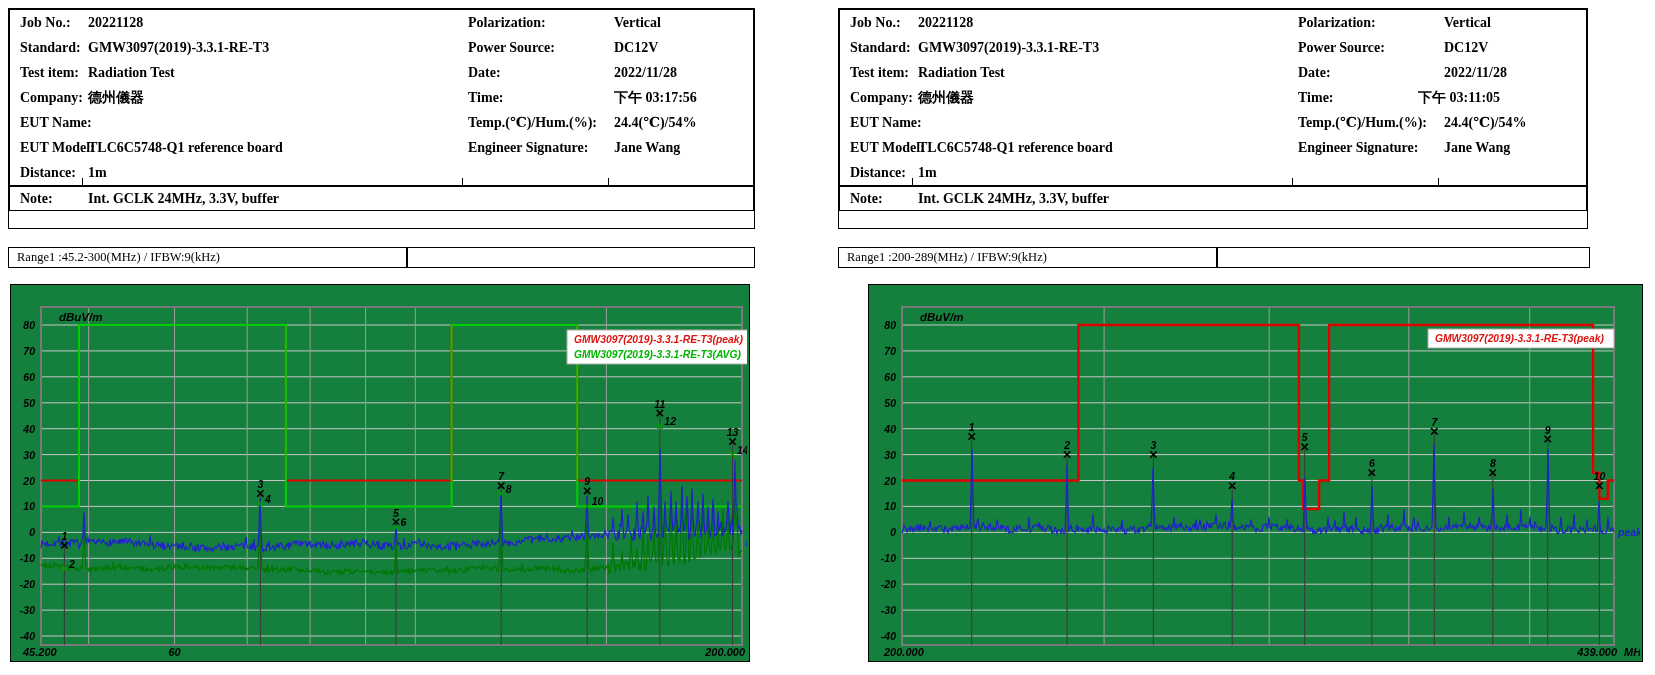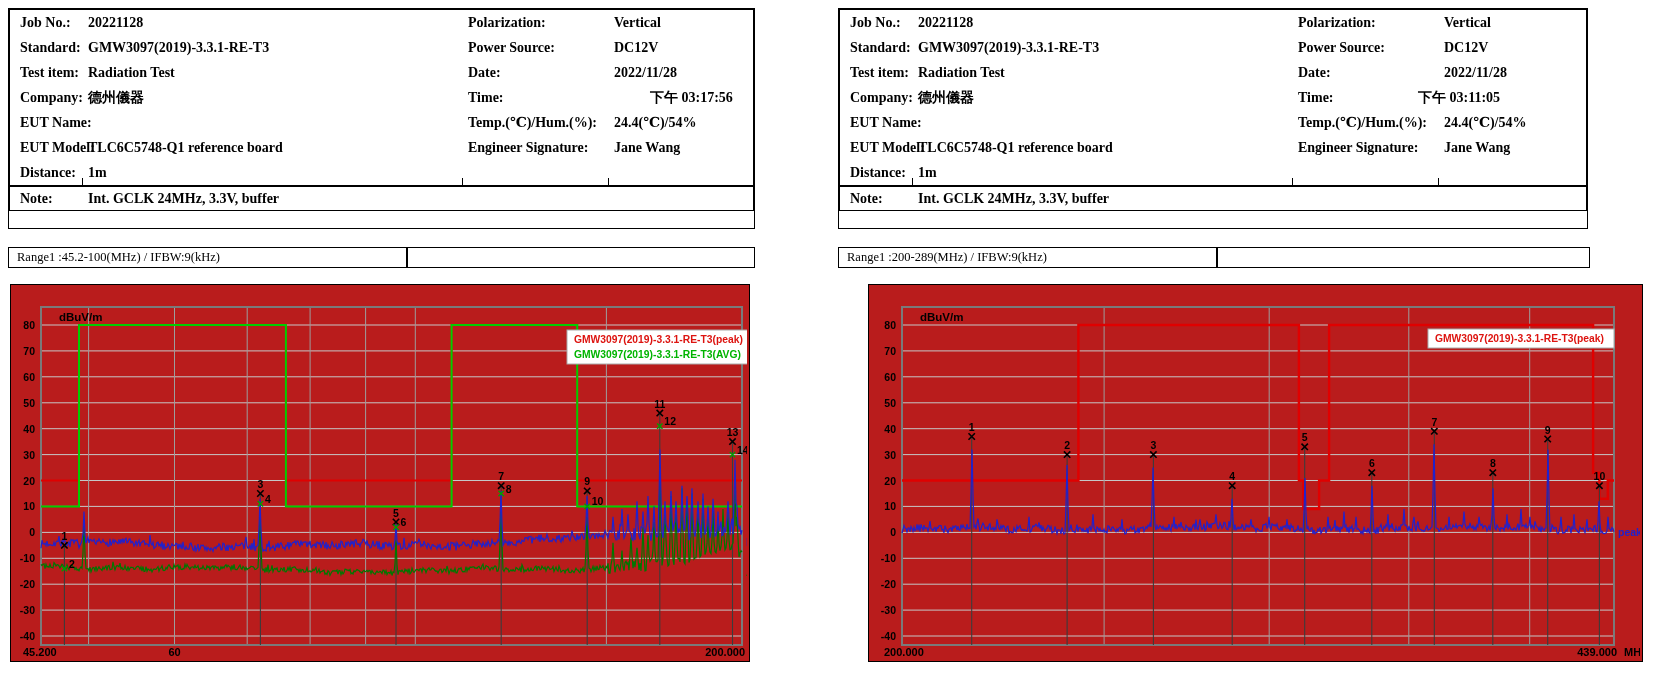--- a/index.html
+++ b/index.html
@@ -8,21 +8,21 @@
   .panel{position:absolute;top:0;height:484px;}
   .hdr-table{position:absolute;border:2px solid #000;background:#fff;box-sizing:border-box;}
   .hdr-row{position:absolute;left:0;width:100%;}
   .hdr-cell{position:absolute;font-size:14px;font-weight:bold;white-space:nowrap;line-height:25px;}
   .note-sep{position:absolute;left:0;width:100%;height:2px;background:#000;}
   .col-tick{position:absolute;width:1px;height:7px;background:#000;}
   .empty-box{position:absolute;border:1.5px solid #000;background:#fff;box-sizing:border-box;}
   .range-bar{position:absolute;border:1.5px solid #000;background:#fff;box-sizing:border-box;}
   .range-text{position:absolute;left:8px;top:0;font-size:12.5px;line-height:18px;white-space:nowrap;}
   .range-div{position:absolute;top:0;width:1.5px;height:100%;background:#000;}
-  .chart-box{position:absolute;border:1.5px solid #000;background:#b91c1c;box-sizing:border-box;}
+  .chart-box{position:absolute;border:1.5px solid #000;background:#15803d;box-sizing:border-box;font-style:italic;}
   svg text{font-family:"Liberation Sans","DejaVu Sans",sans-serif;}
 </style>
 </head>
 <body>
 
 <div class="page">
   <section class="panel" id="panel-0" style="left: 8px; width: 747px;">
     <div class="hdr-table" id="hdr-0" style="left: 0px; top: 8px; width: 747px; height: 204px;">
         <div class="hdr-row" style="top: 0px; height: 25px;">
           <span class="hdr-cell" style="left: 10px;">Job No.:</span>
@@ -39,21 +39,21 @@
         <div class="hdr-row" style="top: 50px; height: 25px;">
           <span class="hdr-cell" style="left: 10px;">Test item:</span>
           <span class="hdr-cell" style="left: 78px;">Radiation Test</span>
           <span class="hdr-cell" style="left: 458px;">Date:</span>
           <span class="hdr-cell" style="left: 604px;">2022/11/28</span>
         </div>
         <div class="hdr-row" style="top: 75px; height: 25px;">
           <span class="hdr-cell" style="left: 10px;">Company:</span>
           <span class="hdr-cell" style="left: 78px;">德州儀器</span>
           <span class="hdr-cell" style="left: 458px;">Time:</span>
-          <span class="hdr-cell" style="left: 640px;">下午 03:17:56</span>
+          <span class="hdr-cell" style="left: 604px;">下午 03:17:56</span>
         </div>
         <div class="hdr-row" style="top: 100px; height: 25px;">
           <span class="hdr-cell" style="left: 10px;">EUT Name:</span>
           <span class="hdr-cell" style="left: 78px;"></span>
           <span class="hdr-cell" style="left: 458px;">Temp.(℃)/Hum.(%):</span>
           <span class="hdr-cell" style="left: 604px;">24.4(℃)/54%</span>
         </div>
         <div class="hdr-row" style="top: 125px; height: 25px;">
           <span class="hdr-cell" style="left: 10px;">EUT Model:</span>
           <span class="hdr-cell" style="left: 78px;">TLC6C5748-Q1 reference board</span>
@@ -70,21 +70,21 @@
         <div class="col-tick" style="left: 452px; top: 168px;"></div>
         <div class="col-tick" style="left: 598px; top: 168px;"></div>
         <div class="note-sep" style="top: 175px;"></div>
         <div class="hdr-row" style="top: 177px; height: 23px;">
           <span class="hdr-cell" style="left: 10px; line-height: 23px;">Note:</span>
           <span class="hdr-cell" style="left: 78px; line-height: 23px;">Int. GCLK 24MHz, 3.3V, buffer</span>
         </div>
       </div>
     <div class="empty-box" id="emp-0" style="left: 0px; top: 210px; width: 747px; height: 19px;"></div>
     <div class="range-bar" id="rng-0" style="left: 0px; top: 247px; width: 747px; height: 21px;">
-      <span class="range-text" style="line-height: 18px;">Range1 :45.2-100(MHz) / IFBW:9(kHz)</span>
+      <span class="range-text" style="line-height: 18px;">Range1 :45.2-300(MHz) / IFBW:9(kHz)</span>
       <div class="range-div" id="rngdiv-0" style="left: 397px;"></div>
     </div>
     <div class="chart-box" id="chart-0" style="left: 2px; top: 284px; width: 740px; height: 378px;"><svg width="736" height="374" viewBox="0 0 736 374">
           <g>
             <line x1="30" x2="731" y1="40.0" y2="40.0" stroke="#c6c6c6" stroke-width="1"></line>
             <line x1="30" x2="731" y1="65.9" y2="65.9" stroke="#c6c6c6" stroke-width="1"></line>
             <line x1="30" x2="731" y1="91.8" y2="91.8" stroke="#c6c6c6" stroke-width="1"></line>
             <line x1="30" x2="731" y1="117.8" y2="117.8" stroke="#c6c6c6" stroke-width="1"></line>
             <line x1="30" x2="731" y1="143.7" y2="143.7" stroke="#c6c6c6" stroke-width="1"></line>
             <line x1="30" x2="731" y1="169.6" y2="169.6" stroke="#c6c6c6" stroke-width="1"></line>

